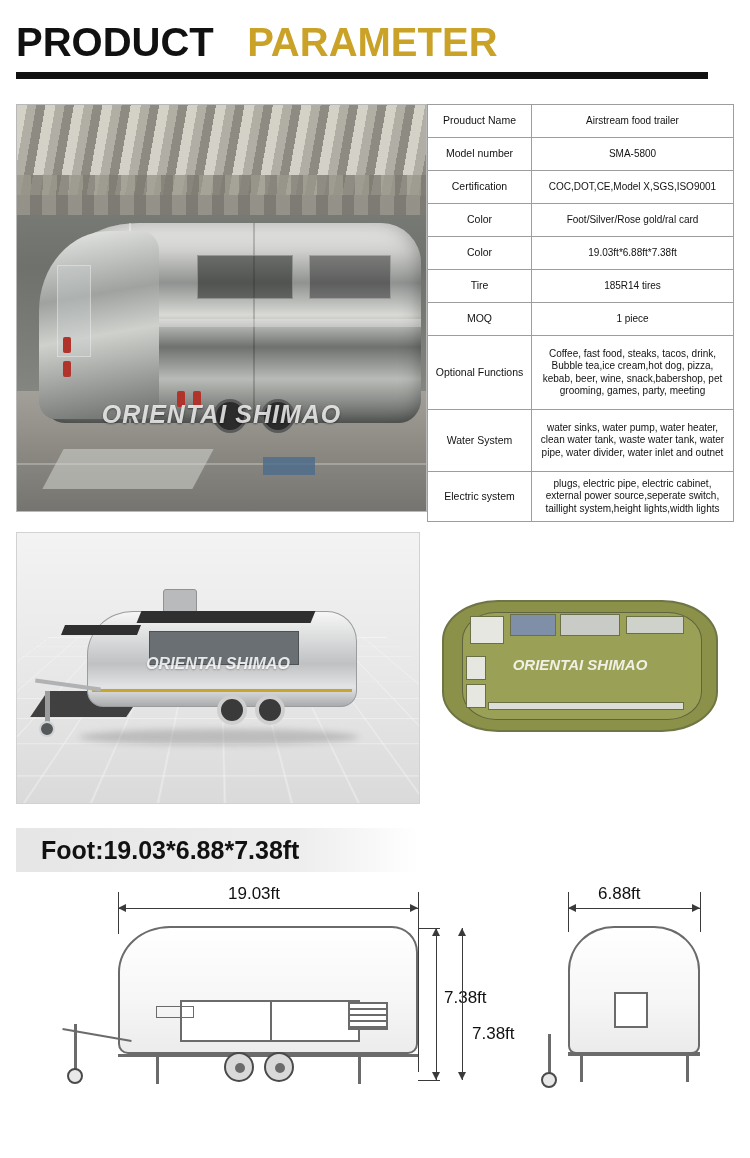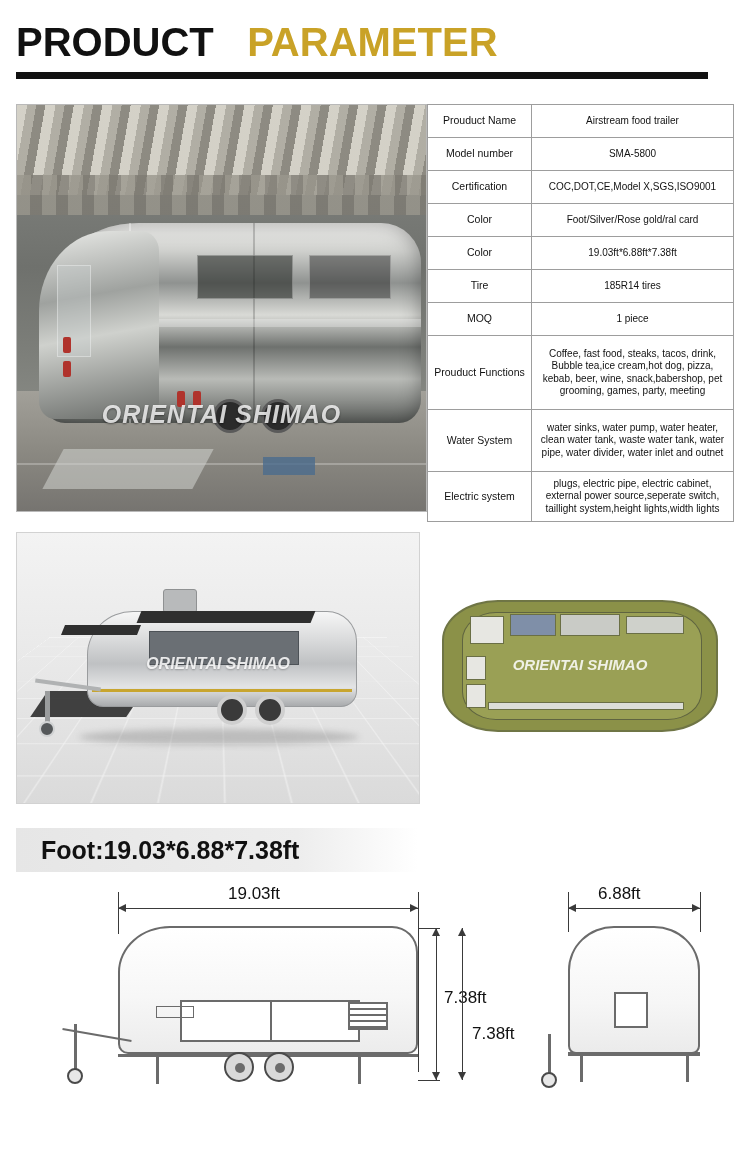--- a/index.html
+++ b/index.html
@@ -494,21 +494,21 @@
         </tr>
         <tr>
           <td class="key">Tire</td>
           <td class="val">185R14 tires</td>
         </tr>
         <tr>
           <td class="key">MOQ</td>
           <td class="val">1 piece</td>
         </tr>
         <tr>
-          <td class="key" style="height:74px">Prouduct Functions</td>
+          <td class="key" style="height:74px">Optional Functions</td>
           <td class="val">Coffee, fast food, steaks, tacos, drink, Bubble tea,ice cream,hot dog, pizza, kebab, beer, wine, snack,babershop, pet grooming, games, party, meeting</td>
         </tr>
         <tr>
           <td class="key" style="height:62px">Water System</td>
           <td class="val">water sinks, water pump, water heater, clean water tank, waste water tank, water pipe, water divider, water inlet and outnet</td>
         </tr>
         <tr>
           <td class="key" style="height:50px">Electric system</td>
           <td class="val">plugs, electric pipe, electric cabinet, external power source,seperate switch, taillight system,height lights,width lights</td>
         </tr>

